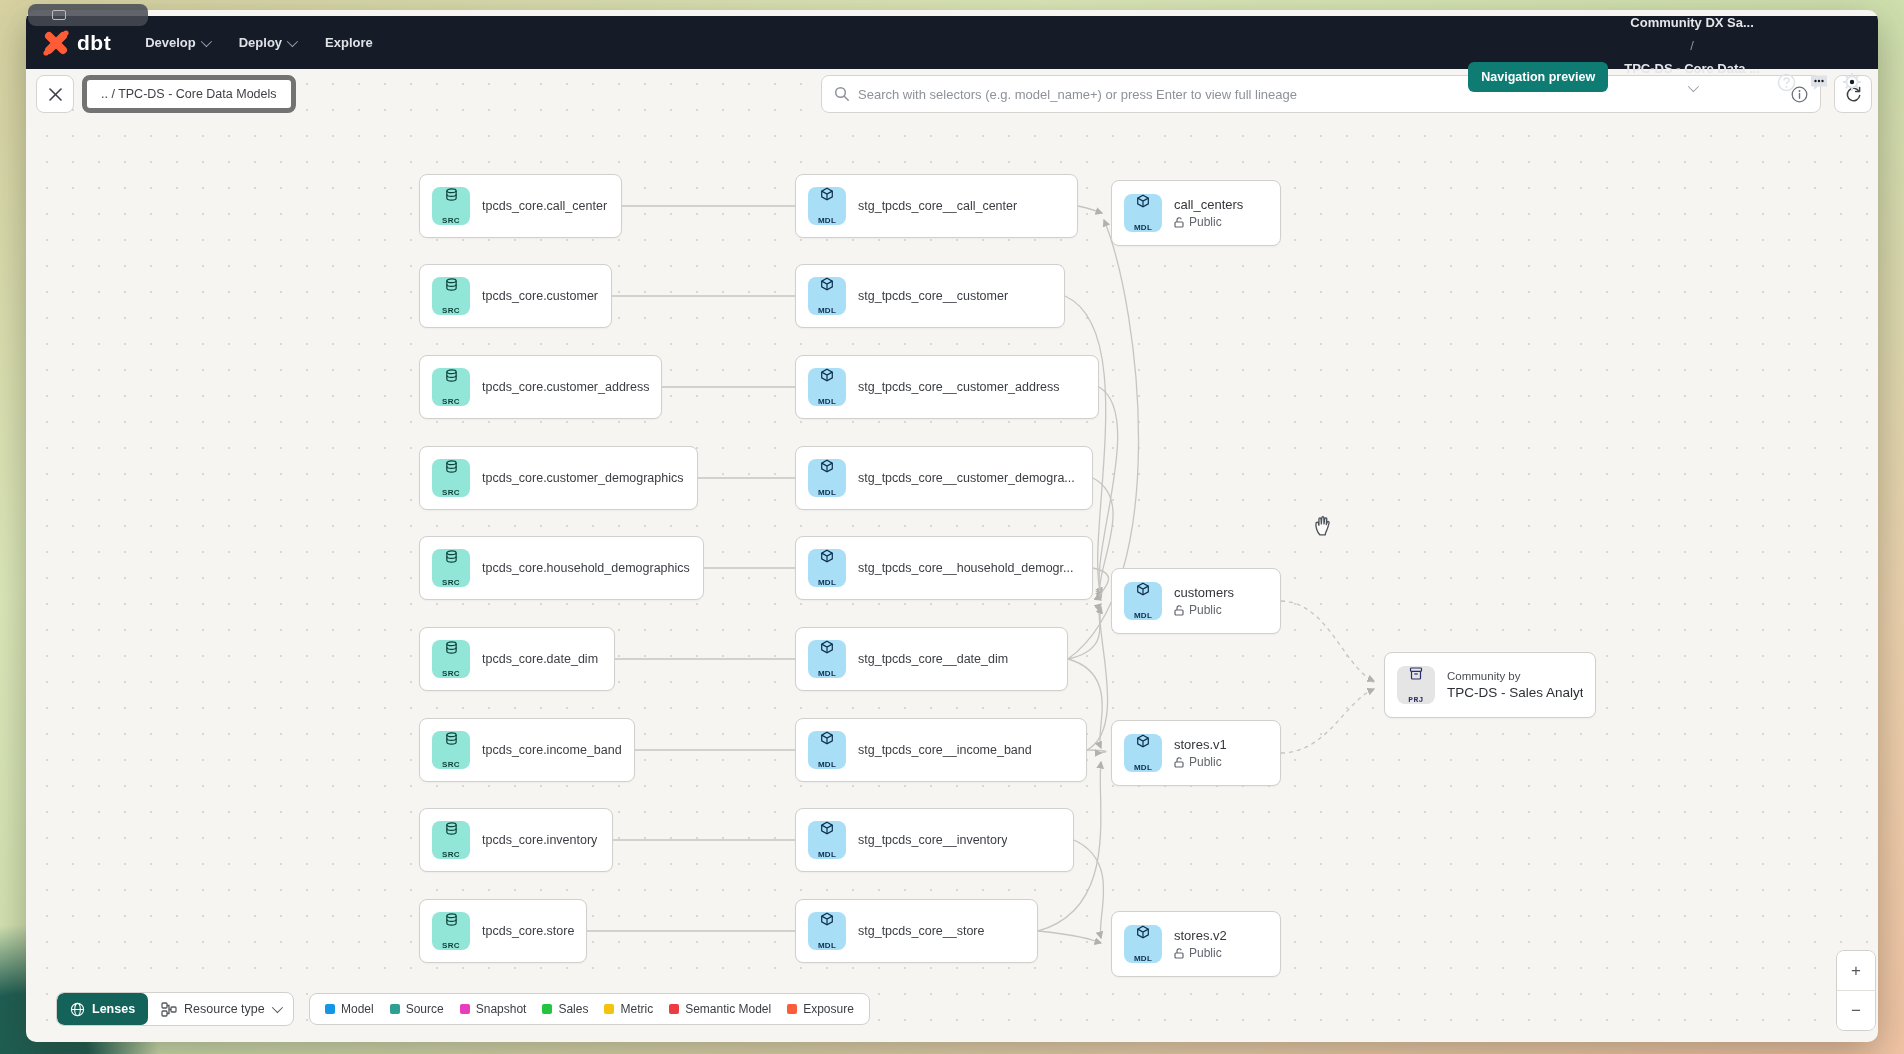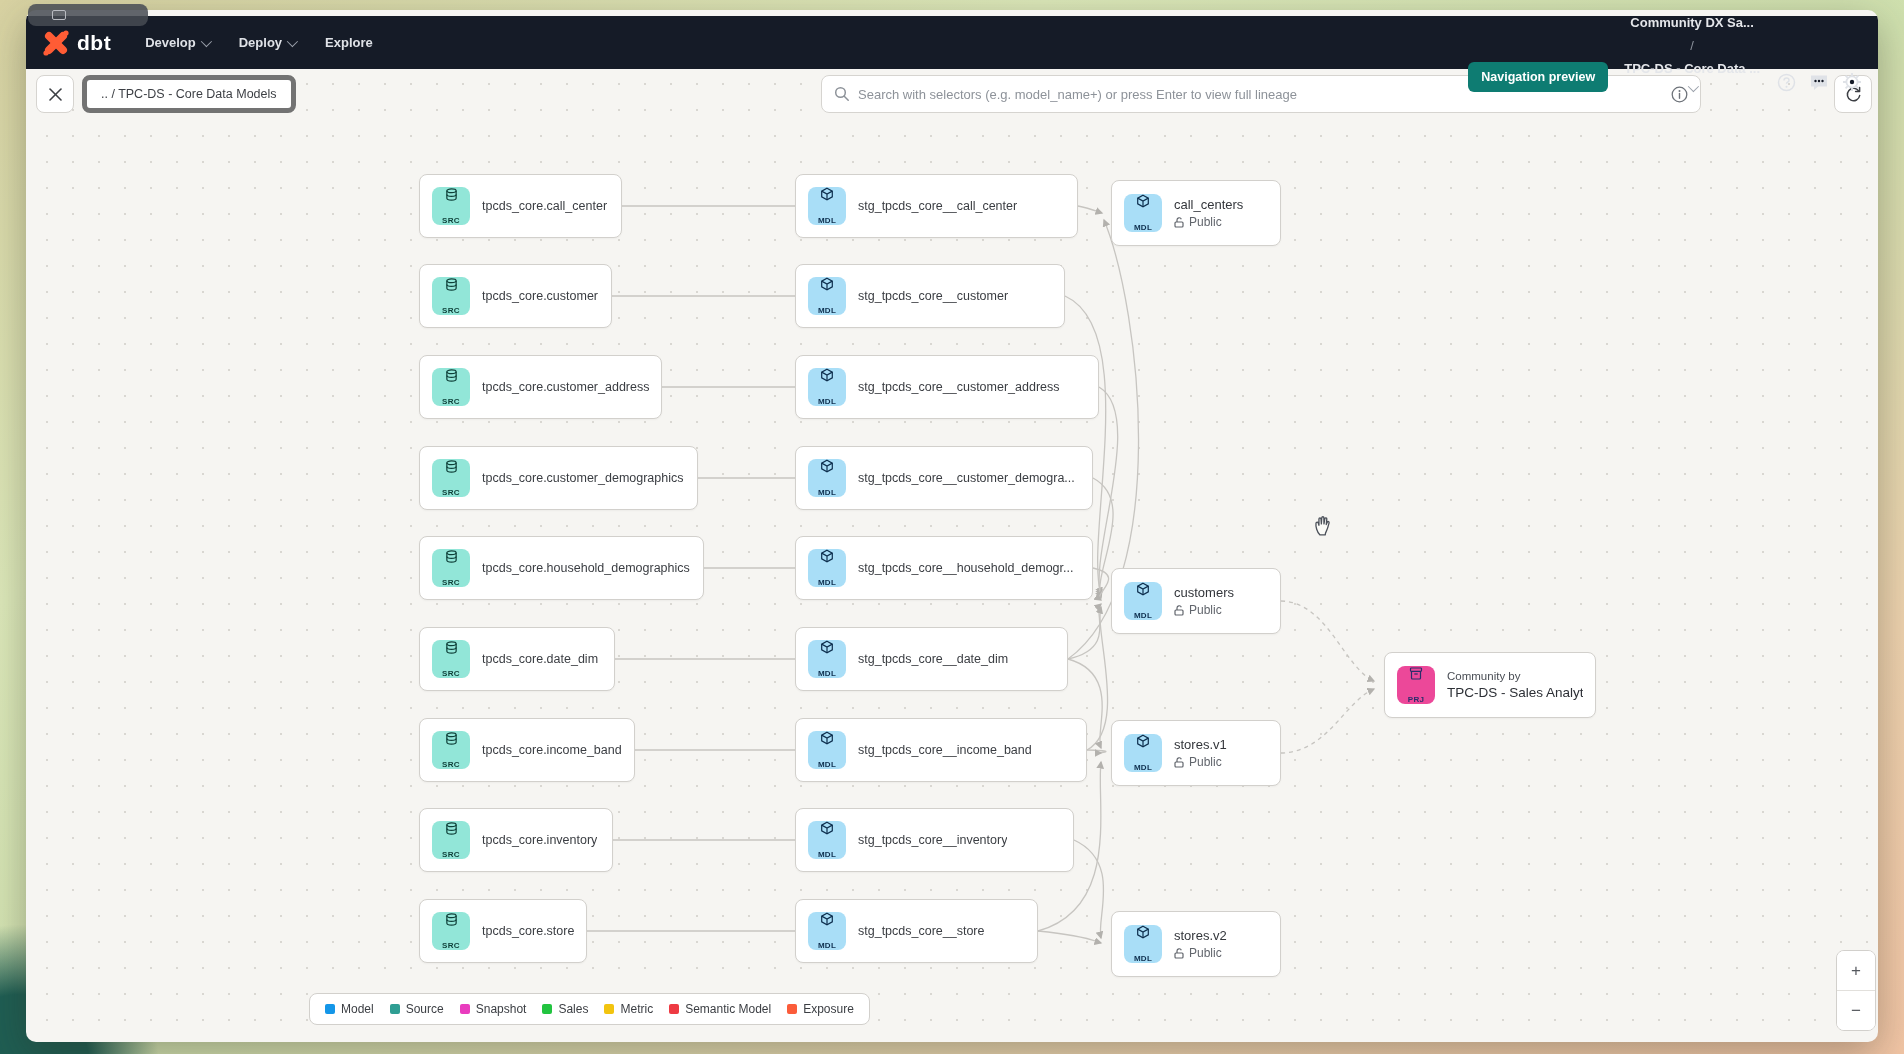--- a/index.html
+++ b/index.html
@@ -37,42 +37,42 @@
   .crumb-sep { color:#8b919b; font-weight:normal; }
   .nav-icons { display:flex; align-items:center; gap:13px; }
   .nav-icon { width:20px; height:20px; display:flex; align-items:center; justify-content:center; cursor:pointer; }
 
   
   .btn-sq { position:absolute; width:38px; height:38px; background:#fff; border:1px solid #d6d4d0;
     border-radius:8px; display:flex; align-items:center; justify-content:center; cursor:pointer; }
   .path-chip { position:absolute; left:56px; top:65px; height:38px; background:#fff;
     border:5px solid #737373; border-radius:8px; display:flex; align-items:center;
     padding:0 14px; font-size:12.5px; color:#3c3f44; cursor:pointer; white-space:nowrap; }
-  .searchbox { position:absolute; left:795px; top:65px; width:880px; height:38px; background:#fff;
+  .searchbox { position:absolute; left:795px; top:65px; width:1000px; height:38px; background:#fff;
     border:1px solid #d6d4d0; border-radius:8px; display:flex; align-items:center; padding:0 12px; }
   .searchbox input { flex:1; border:none; outline:none; font-size:13px; color:#333;
     font-family:"Liberation Sans", sans-serif; background:transparent; margin-left:8px; }
   .searchbox input::placeholder { color:#8d9299; }
 
   
   .canvas { position:absolute; inset:53px 0 0 0;
     background-image:radial-gradient(circle, #d9d7d2 1px, rgba(0,0,0,0) 1.3px);
     background-size:26px 26px; background-position:8px 8px; }
   .edges { position:absolute; left:0; top:0; z-index:1; }
 
   .node { position:absolute; background:#fff; border:1px solid #d2d0cc; border-radius:8px;
     display:flex; align-items:center; gap:12px; padding:0 12px; height:64px; z-index:2;
     box-shadow:0 1px 2px rgba(0,0,0,.04); cursor:pointer; }
   .node3 { height:66px; }
   .badge { width:38px; height:38px; border-radius:8px; display:flex; flex-direction:column;
     align-items:center; justify-content:center; gap:15px; flex-shrink:0; }
   .badge span { font-size:8px; font-weight:bold; letter-spacing:.3px; }
   .badge-src { background:#92e6d8; color:#0e3f38; }
   .badge-mdl { background:#a9def7; color:#0e2f4e; }
-  .badge-prj { background:#ec4899; color:#2b2e6b; }
+  .badge-prj { background:#e5e5e5; color:#2b2e6b;font-family:Liberation Mono, monospace; }
   .node-label { font-size:12.5px; color:#3a3d42; white-space:nowrap; overflow:hidden; }
   .node-col { display:flex; flex-direction:column; gap:3px; overflow:hidden; }
   .node-title { font-size:13px; color:#33363b; white-space:nowrap; }
   .node-sub { display:flex; align-items:center; gap:5px; font-size:12px; color:#61656c; }
   .prj-title { font-size:11.5px; color:#4a4e55; }
   .prj-name { font-size:13.5px; color:#2d3036; white-space:nowrap; }
 
   .cursor-hand { position:absolute; left:1285px; top:503px; z-index:5; }
 
   
@@ -579,20 +579,44 @@
       <line x1="8.5" y1="7.5" x2="8.5" y2="12.3" stroke="#6e737a" stroke-width="1.4" stroke-linecap="round"></line>
     </svg>
   </div>
   <div class="btn-sq" style="left:1808px;top:65px">
     <svg width="17" height="17" viewBox="0 0 17 17">
       <path d="M13.8 5.2 A6.2 6.2 0 1 0 14.7 9.5" fill="none" stroke="#3c3f44" stroke-width="1.5" stroke-linecap="round"></path>
       <path d="M14.6 1.6 V5.6 H10.6" fill="none" stroke="#3c3f44" stroke-width="1.5" stroke-linecap="round" stroke-linejoin="round"></path>
     </svg>
   </div>
 
+  <div class="lens-group">
+    <div class="lens-btn">
+      <svg width="15" height="15" viewBox="0 0 16 16">
+        <g fill="none" stroke="#ffffff" stroke-width="1.2">
+          <circle cx="8" cy="8" r="6.5"></circle>
+            <ellipse cx="8" cy="8" rx="3" ry="6.5"></ellipse>
+            <line x1="1.5" y1="8" x2="14.5" y2="8"></line>
+        </g>
+      </svg>
+      <span>Lenses</span>
+    </div>
+    <div class="rtype-btn">
+      <svg width="16" height="15" viewBox="0 0 16 15">
+        <g fill="none" stroke="#55585e" stroke-width="1.3">
+          <rect x="1" y="1" width="5" height="5" rx="1"></rect>
+            <rect x="1" y="9" width="5" height="5" rx="1"></rect>
+            <rect x="10" y="5" width="5" height="5" rx="1"></rect>
+          <path d="M6 3.5 H8 V11.5 H6 M8 7.5 H10"></path>
+        </g>
+      </svg>
+      <span>Resource type</span>
+      <span class="chev" style="border-color:#55585e"></span>
+    </div>
+  </div>
 
   <div class="legend">
     <div class="legend-item">
       <span class="swatch" style="background: rgb(20, 150, 232);"></span>
       <span>Model</span>
     </div>
     <div class="legend-item">
       <span class="swatch" style="background: rgb(47, 158, 147);"></span>
       <span>Source</span>
     </div>

